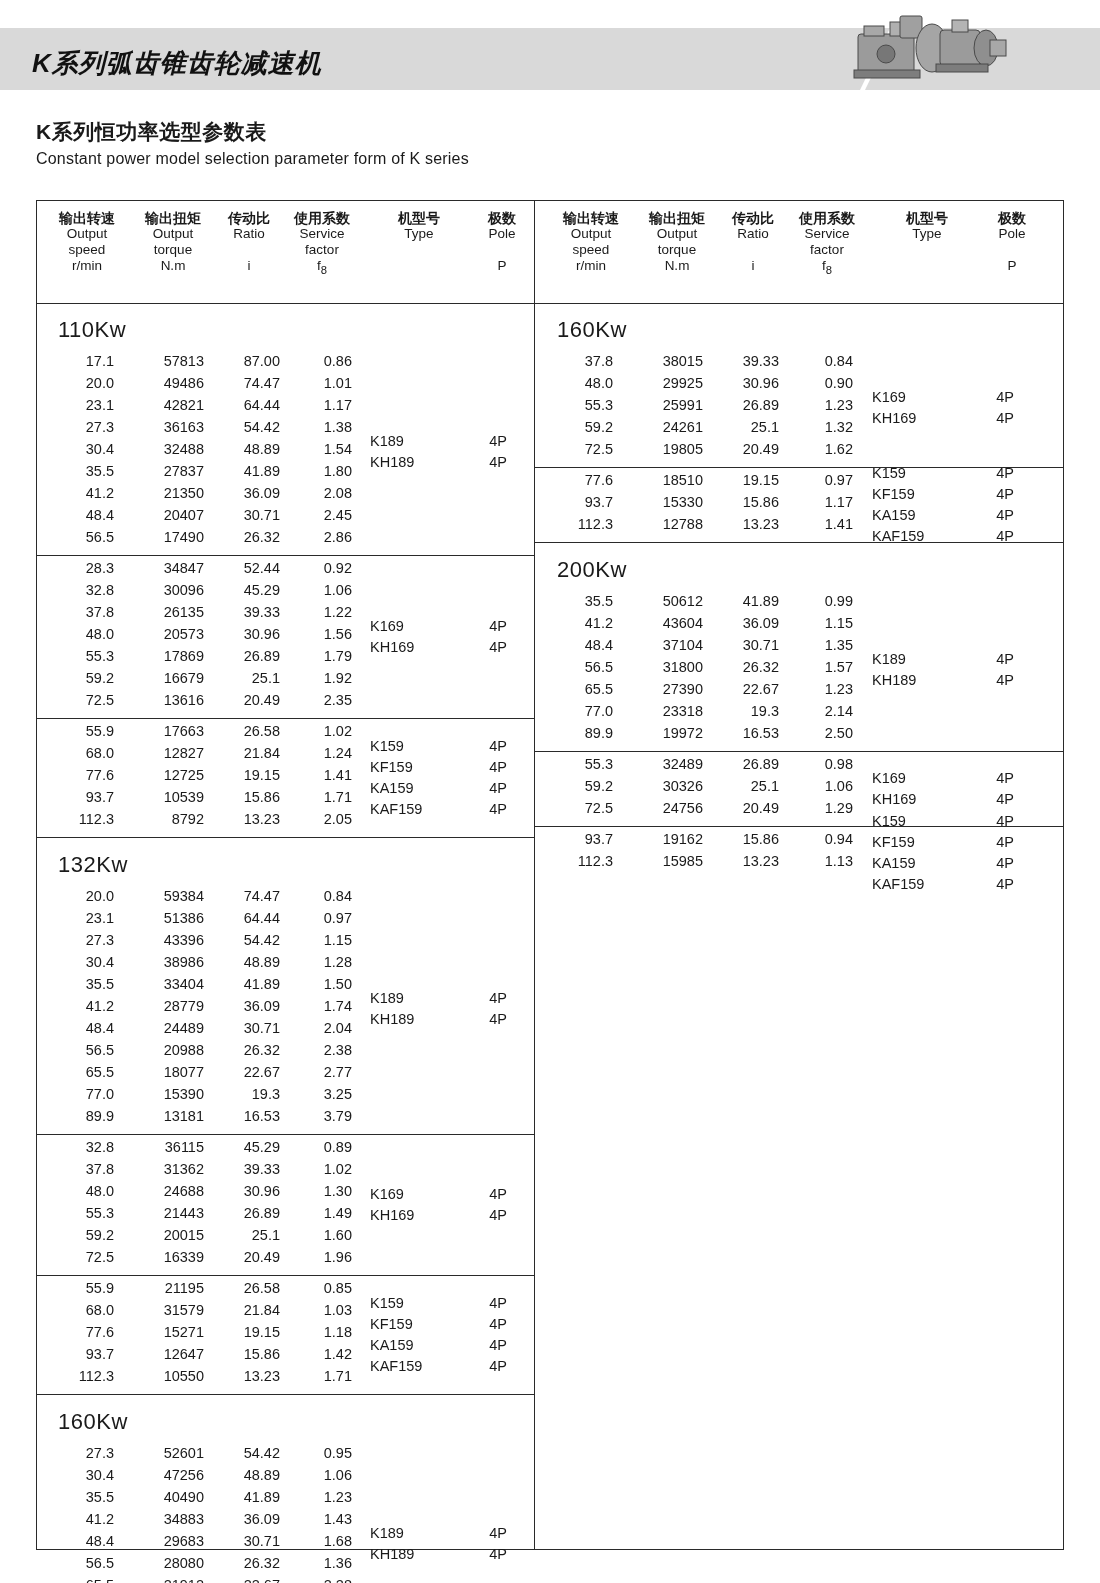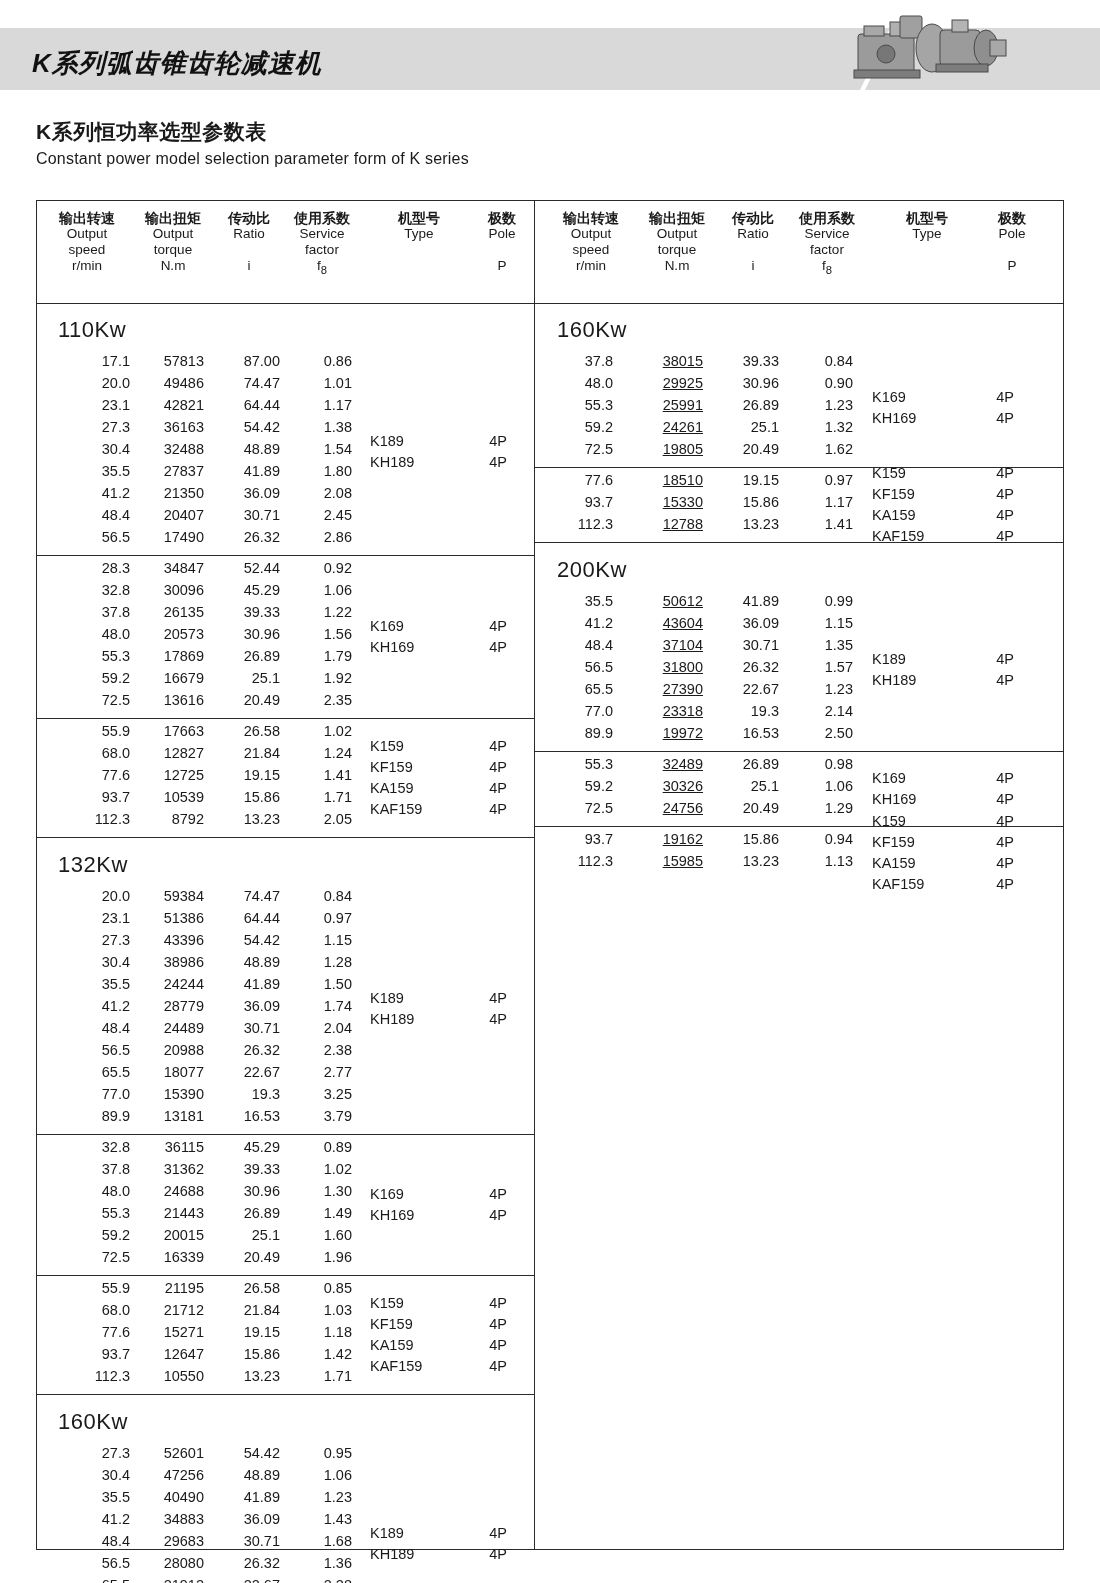--- a/index.html
+++ b/index.html
@@ -105,27 +105,27 @@
     position:absolute; height:22px; font-size:14.5px;
     white-space:nowrap;
   }
   .row span { position:absolute; top:0; }
   .c-speed  { width:62px; text-align:right; }
   .c-torque { width:70px; text-align:right; }
   .c-ratio  { width:56px; text-align:right; }
   .c-sf     { width:54px; text-align:right; }
 
   
-  .L .c-speed  { left:32px; }
+  .L .c-speed  { left:16px; }
   .L .c-torque { left:98px; }
   .L .c-ratio  { left:188px; }
   .L .c-sf     { left:262px; }
   
   .R .c-speed  { left:16px; }
-  .R .c-torque { left:98px;text-decoration:underline; }
+  .R .c-torque { left:98px; }
   .R .c-ratio  { left:188px; }
   .R .c-sf     { left:264px; }
 
   .type-block {
     position:absolute; font-size:14.5px; line-height:21px;
   }
   .pole-block {
     position:absolute; font-size:14.5px; line-height:21px; text-align:center;
     width:40px;
   }
@@ -414,21 +414,21 @@
       <span class="c-sf">1.15</span>
     </div>
     <div class="row L" style="left: 36px; top: 954px; width: 498px;">
       <span class="c-speed">30.4</span>
       <span class="c-torque">38986</span>
       <span class="c-ratio">48.89</span>
       <span class="c-sf">1.28</span>
     </div>
     <div class="row L" style="left: 36px; top: 976px; width: 498px;">
       <span class="c-speed">35.5</span>
-      <span class="c-torque">24244</span>
+      <span class="c-torque">33404</span>
       <span class="c-ratio">41.89</span>
       <span class="c-sf">1.50</span>
     </div>
     <div class="row L" style="left: 36px; top: 998px; width: 498px;">
       <span class="c-speed">41.2</span>
       <span class="c-torque">28779</span>
       <span class="c-ratio">36.09</span>
       <span class="c-sf">1.74</span>
     </div>
     <div class="row L" style="left: 36px; top: 1020px; width: 498px;">
@@ -516,21 +516,21 @@
     </div>
     <div class="hrule" style="left: 36px; width: 498px; top: 1275px;"></div>
     <div class="row L" style="left: 36px; top: 1280px; width: 498px;">
       <span class="c-speed">55.9</span>
       <span class="c-torque">21195</span>
       <span class="c-ratio">26.58</span>
       <span class="c-sf">0.85</span>
     </div>
     <div class="row L" style="left: 36px; top: 1302px; width: 498px;">
       <span class="c-speed">68.0</span>
-      <span class="c-torque">21712</span>
+      <span class="c-torque">31579</span>
       <span class="c-ratio">21.84</span>
       <span class="c-sf">1.03</span>
     </div>
     <div class="row L" style="left: 36px; top: 1324px; width: 498px;">
       <span class="c-speed">77.6</span>
       <span class="c-torque">15271</span>
       <span class="c-ratio">19.15</span>
       <span class="c-sf">1.18</span>
     </div>
     <div class="row L" style="left: 36px; top: 1346px; width: 498px;">

